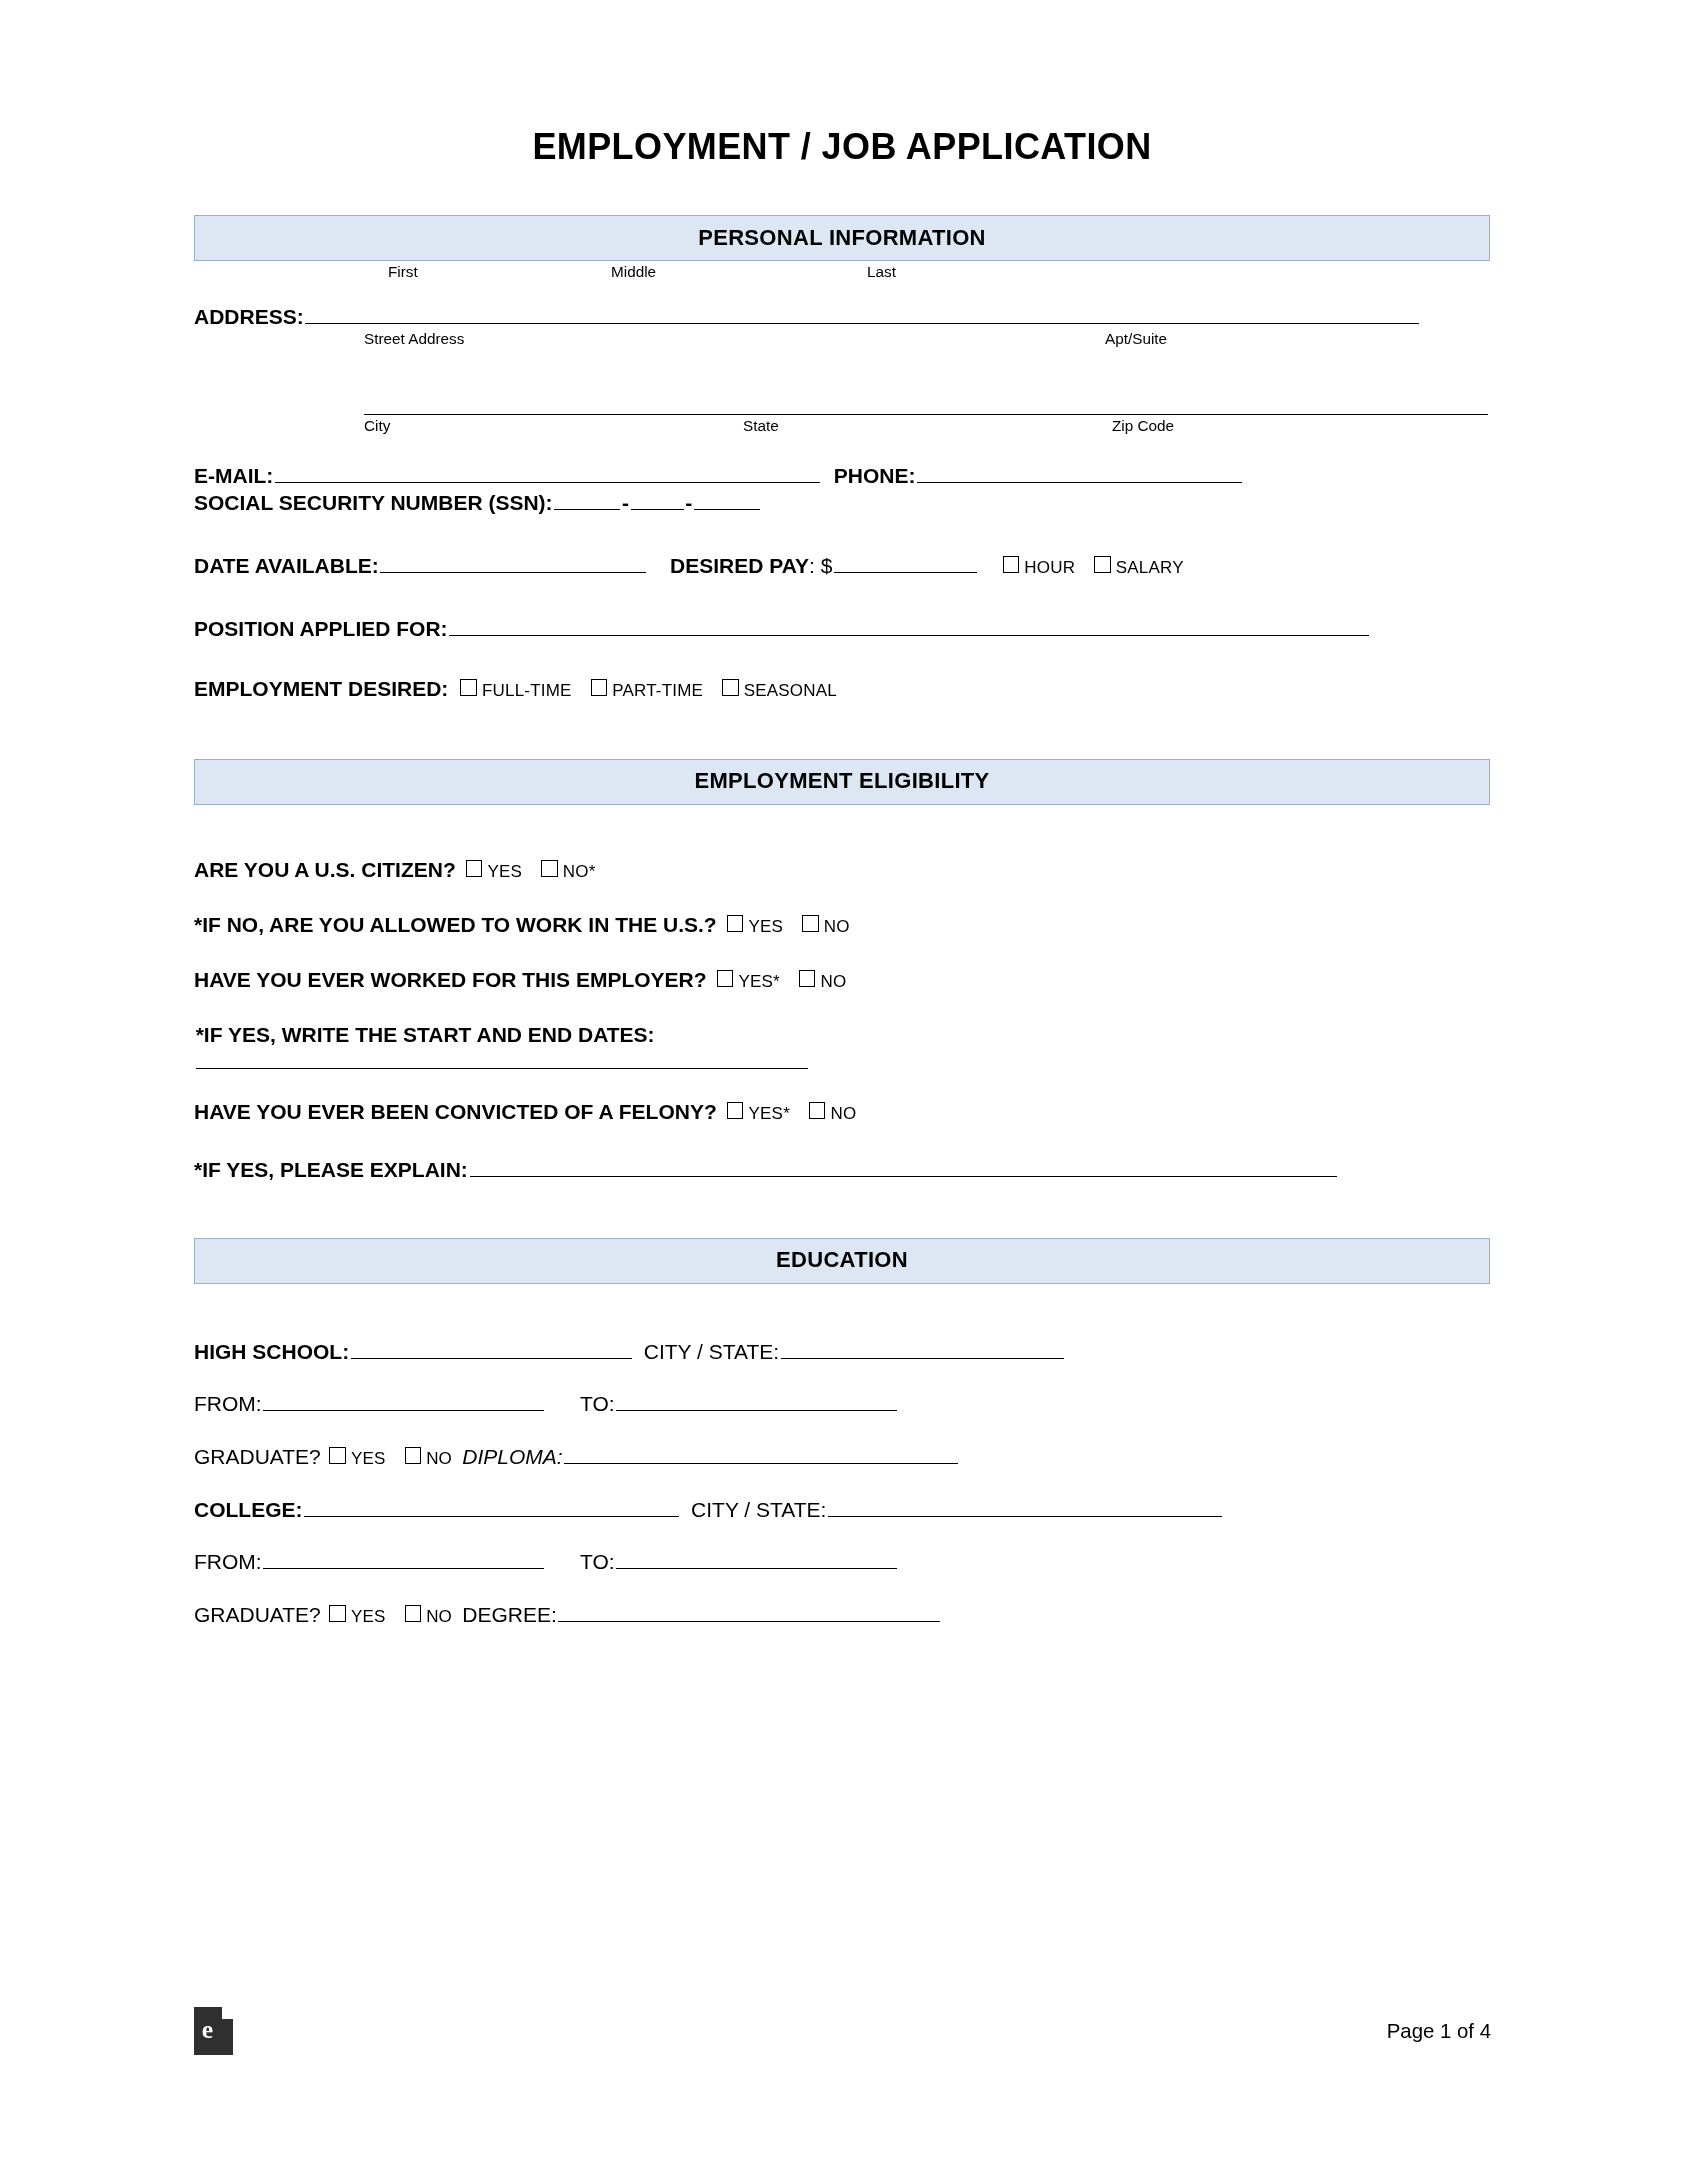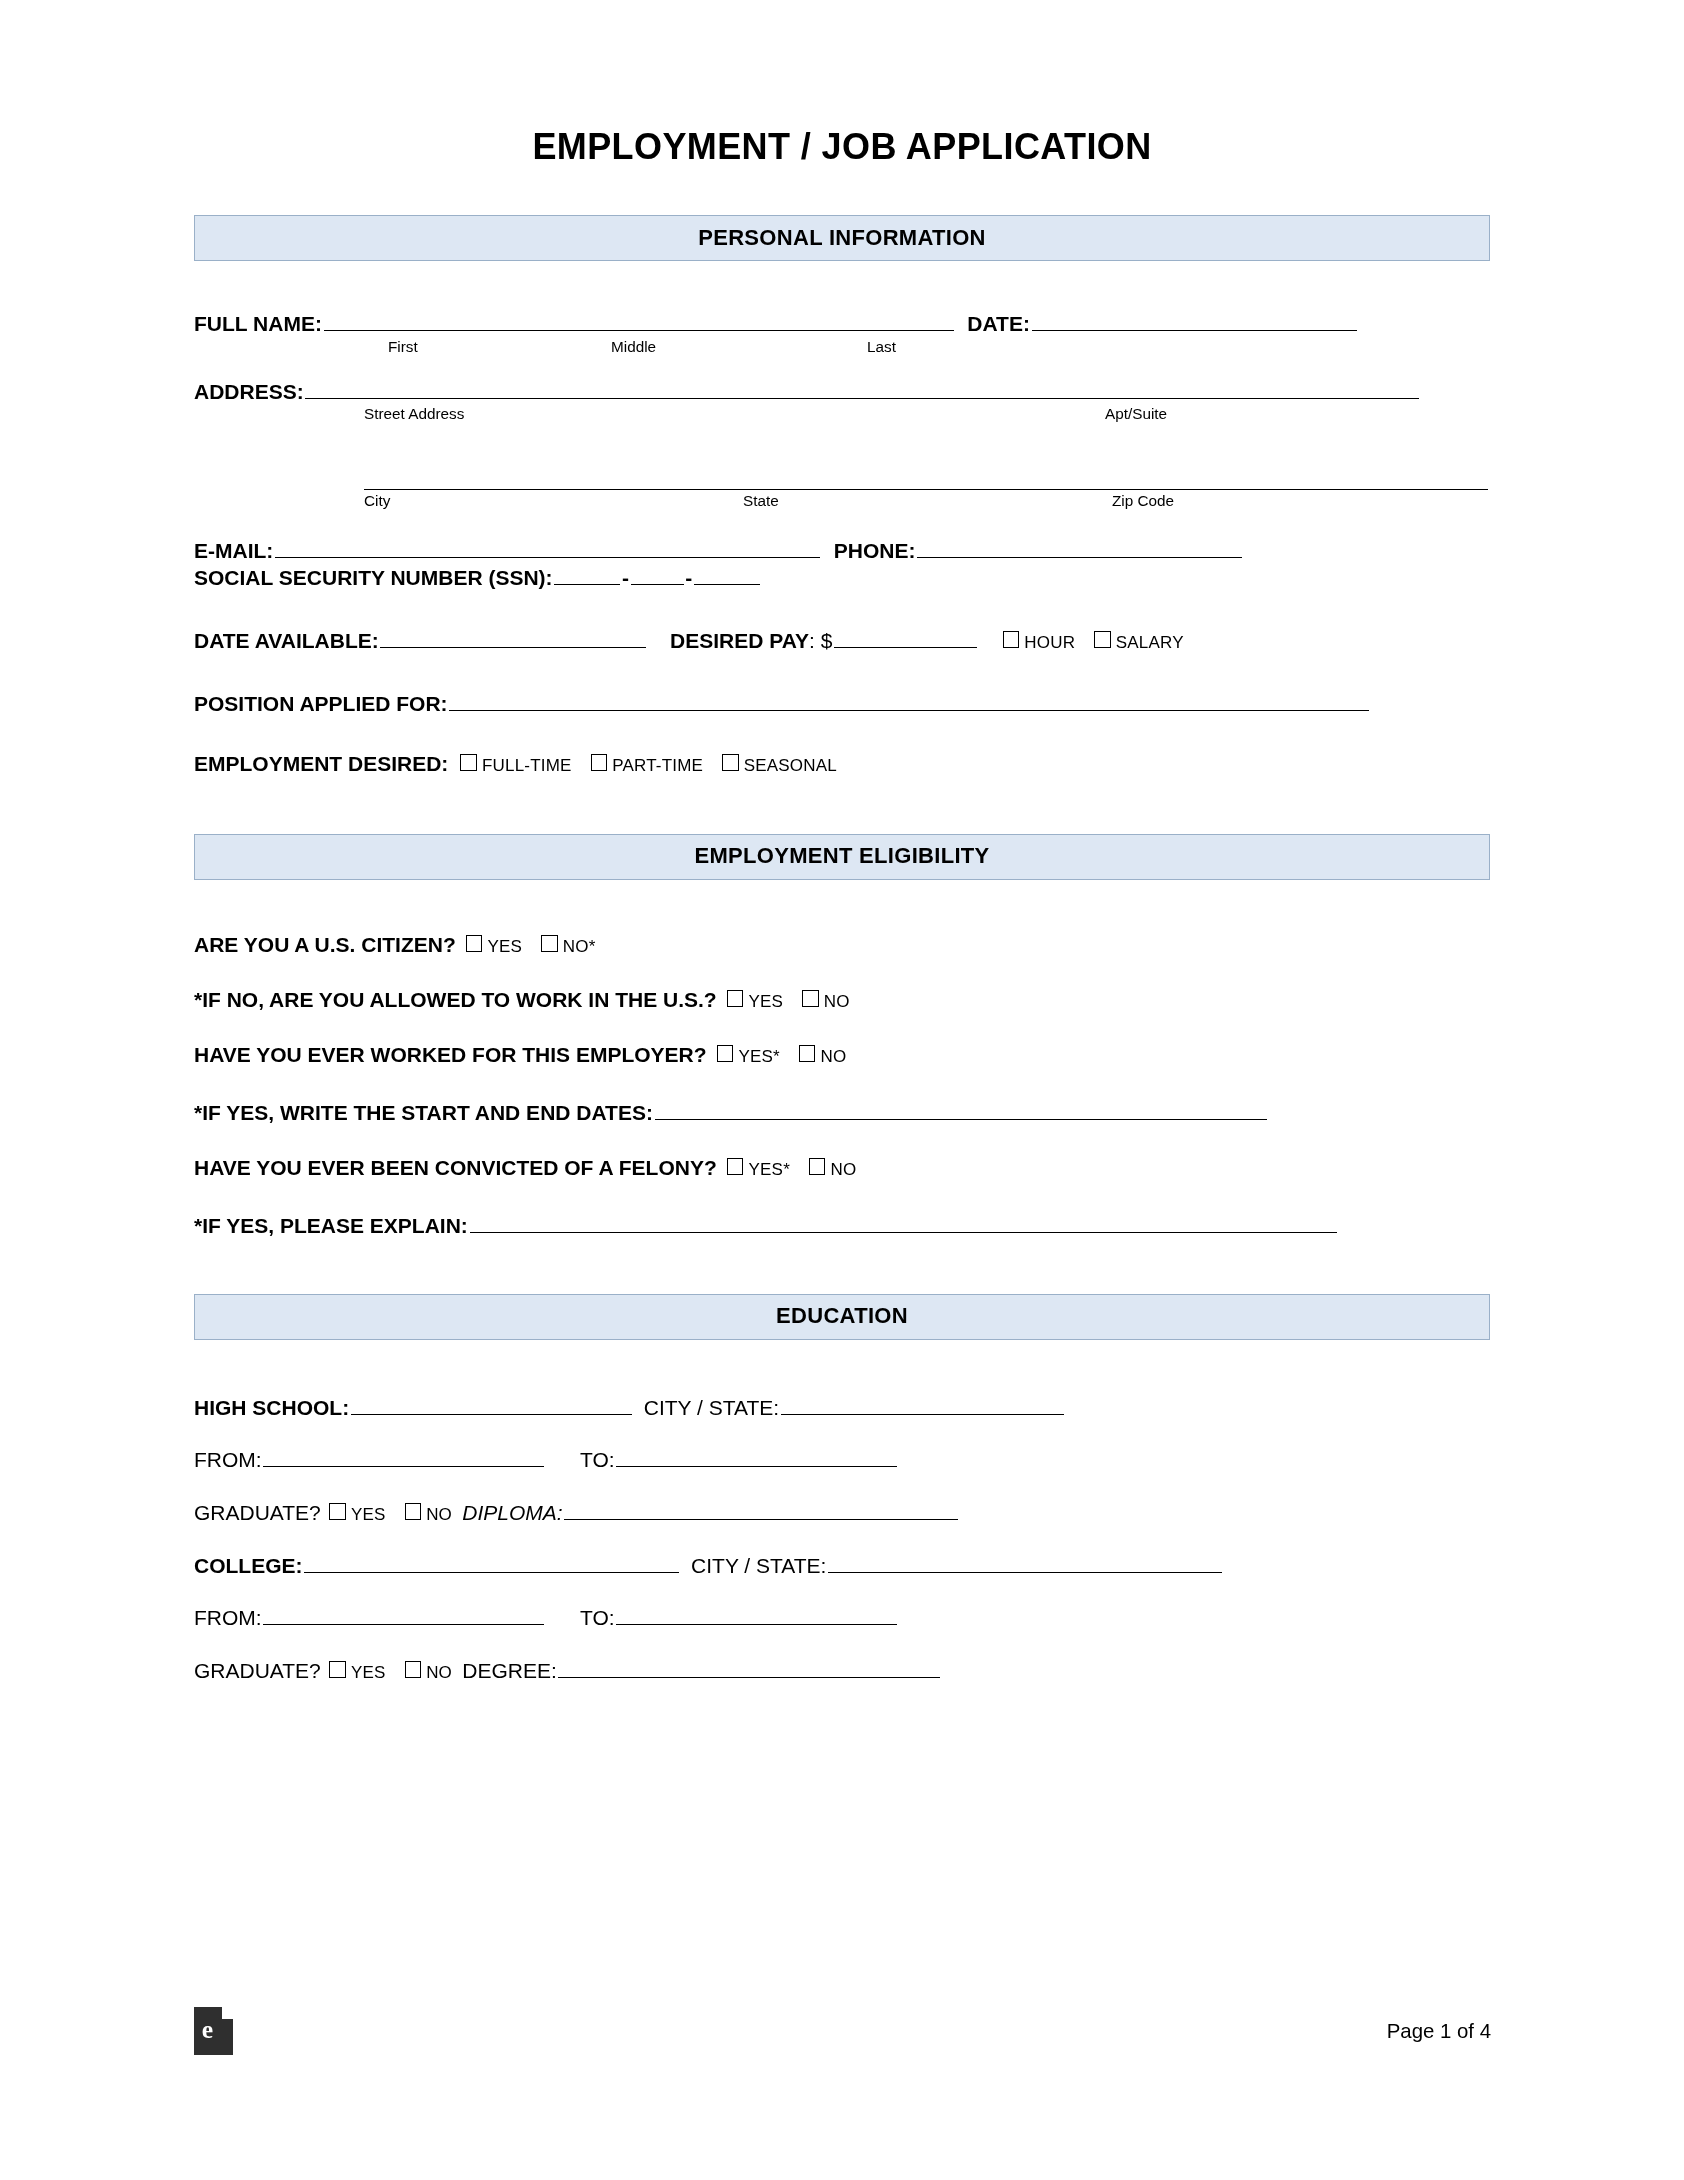--- a/index.html
+++ b/index.html
@@ -134,26 +134,20 @@
 </head>
 <body>
 
 <div class="page">
   <div class="content">
 
     <div class="doc-title">EMPLOYMENT / JOB APPLICATION</div>
 
     <div class="section-bar sec-personal">PERSONAL INFORMATION</div>
 
-    <div class="row pi-first">
-      <span class="lbl">FULL NAME:</span>
-      <span class="line" style="width:630px;"></span>
-      <span class="lbl" style="margin-left:12px;">DATE:</span>
-      <span class="line" style="width:325px;"></span>
-    </div>
     <div class="sub" style="margin-top:1.7px;">
       <span style="left:194px;">First</span>
       <span style="left:417px;">Middle</span>
       <span style="left:673px;">Last</span>
     </div>
 
     <div class="row" style="margin-top:17px;">
       <span class="lbl">ADDRESS:</span>
       <span class="line" style="width:1114px;"></span>
     </div>
@@ -233,21 +227,21 @@
     </div>
 
     <div class="row" style="margin-top:31px;">
       <span class="lbl">HAVE YOU EVER WORKED FOR THIS EMPLOYER?</span>
       <span class="chk" style="margin-left:10.2px;"></span>
       <span class="small">YES*</span>
       <span class="chk" style="margin-left:19px;"></span>
       <span class="small">NO</span>
     </div>
 
-    <div class="row" style="margin-top:31px;">
+    <div class="row" style="margin-top:31px;flex-direction:column;">
       <span class="lbl">*IF YES, WRITE THE START AND END DATES:</span>
       <span class="line" style="width:612px;"></span>
     </div>
 
     <div class="row" style="margin-top:31px;">
       <span class="lbl">HAVE YOU EVER BEEN CONVICTED OF A FELONY?</span>
       <span class="chk" style="margin-left:10.2px;"></span>
       <span class="small">YES*</span>
       <span class="chk" style="margin-left:19px;"></span>
       <span class="small">NO</span>

